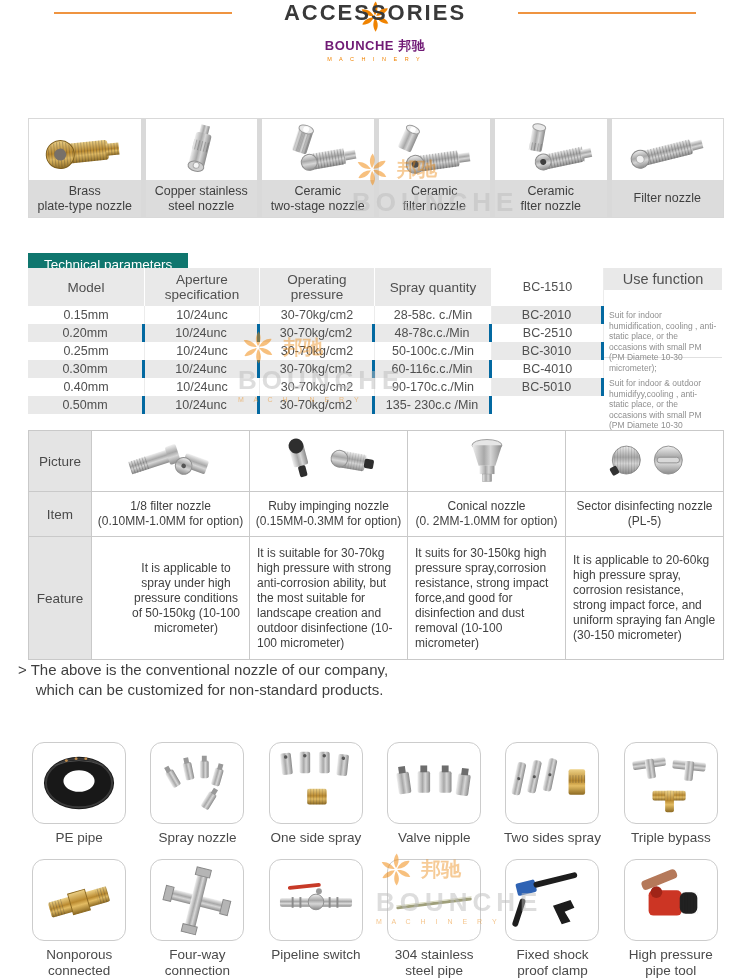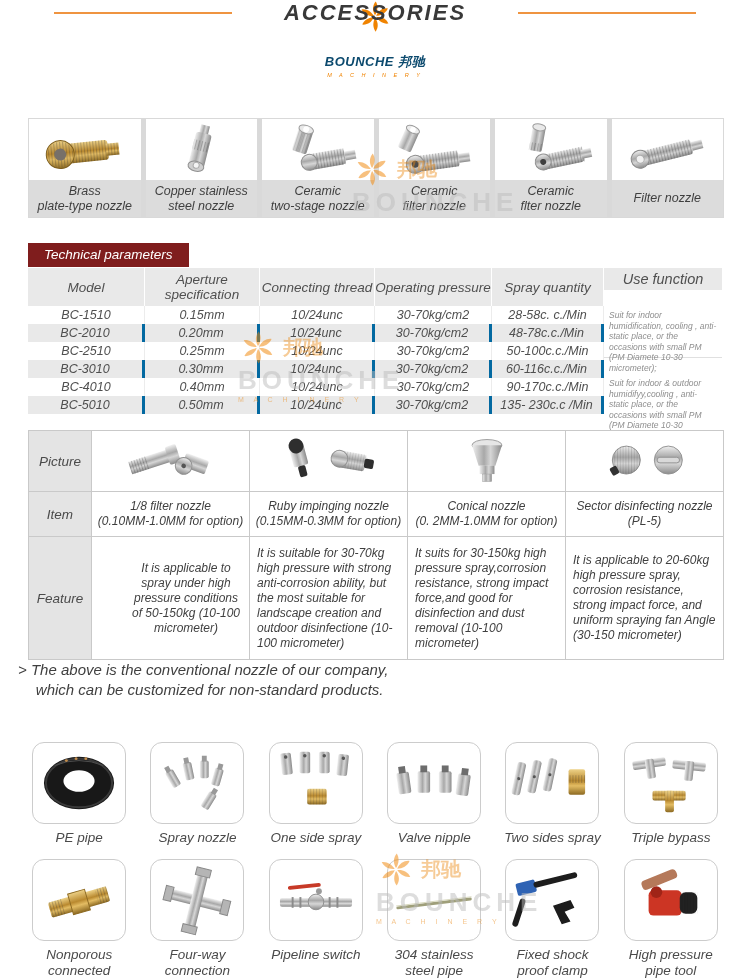--- a/index.html
+++ b/index.html
@@ -1,40 +1,40 @@
 <!DOCTYPE html>
 <html><head>
 <meta charset="utf-8">
 <style>
   html,body{margin:0;padding:0;background:#ffffff;}
   #page{position:relative;width:750px;height:980px;background:#fff;overflow:hidden;
         font-family:"Liberation Sans",sans-serif;color:#3f3f3f;}
-  .abs{position:absolute;font-style:italic;}
+  .abs{position:absolute;}
 
   
   #hdr{left:0;top:7;width:100%;text-align:center;z-index:2;}
   #hdr .logo svg{width:38px;height:33px;}
-  .brandline{font-size:13px;font-weight:bold;color:#0c4a6e;letter-spacing:.5px;margin-top:16px;}
+  .brandline{font-size:13px;font-weight:bold;color:#701a75;letter-spacing:.5px;margin-top:0;}
   .brandsub{font-size:5.5px;color:#f08300;letter-spacing:3px;margin-top:1px;}
 
   
   #ttl{left:0;top:56;width:100%;display:flex;align-items:center;justify-content:center;z-index:2;}
   .tline{width:178px;height:2px;background:#ef9440;}
   .ttext{margin:0 52px;font-size:22px;font-weight:bold;letter-spacing:2px;color:#393939;}
 
   
   #tprod{left:28px;top:118px;width:694px;display:grid;grid-template-columns:repeat(6,1fr);
          gap:5px;background:#d9d9d9;border:1px solid #d9d9d9;z-index:2;}
   .tp{background:#fff;height:98px;display:flex;flex-direction:column;}
   .tp-img{height:61px;display:flex;align-items:center;justify-content:center;overflow:hidden;}
   .tp-lab{flex:1;background:#dcdcdc;display:flex;align-items:center;justify-content:center;
           text-align:center;font-size:12.5px;line-height:15px;white-space:pre-line;color:#3f3f3f;}
 
   
-  #ttab{left:28px;top:243px;background:#7f1d1d;color:#fff;font-size:13.5px;
+  #ttab{left:28px;top:253px;background:#0f766e;color:#fff;font-size:13.5px;
         padding:4px 16px 5px;z-index:2;}
 
   
   #t1{left:28px;top:268px;width:694px;display:grid;
       grid-template-columns:117px 115px 115px 117px 112px 118px;
       grid-template-rows:38px repeat(6,18px);z-index:2;}
   .c{display:flex;align-items:center;justify-content:center;font-size:12.5px;color:#4f4f4f;}
   .h{background:#e9e9e9;font-size:13.5px;text-align:center;line-height:15px;
      white-space:pre-line;border-right:1px solid #fff;}
   .g{background:#e9e9e9;border-right:3px solid #0369a1;}
@@ -244,21 +244,20 @@
       <div class="tp-lab">Filter nozzle</div>
     </div>
   </div>
 
   <div id="ttab" class="abs">Technical parameters</div>
 
   <div id="t1" class="abs">
     <div class="c h">Model</div>
     <div class="c h">Aperture
 specification</div>
-    <div class="c h">Connecting thread</div>
     <div class="c h">Operating pressure</div>
     <div class="c h">Spray quantity</div>
     <div class="uf">
       <div class="uf-t">Use function</div>
       <div class="uf-b uf-b1">Suit for indoor humidification, cooling , anti-static place, or the occasions with small PM (PM Diamete 10-30 micrometer);</div>
       <div class="uf-b uf-b2">Suit for indoor &amp; outdoor humidifyy,cooling , anti-static place, or the occasions with small PM (PM Diamete 10-30 micrometer);</div>
     </div>
     <div class="c w">BC-1510</div>
     <div class="c w">0.15mm</div>
     <div class="c w">10/24unc</div>

